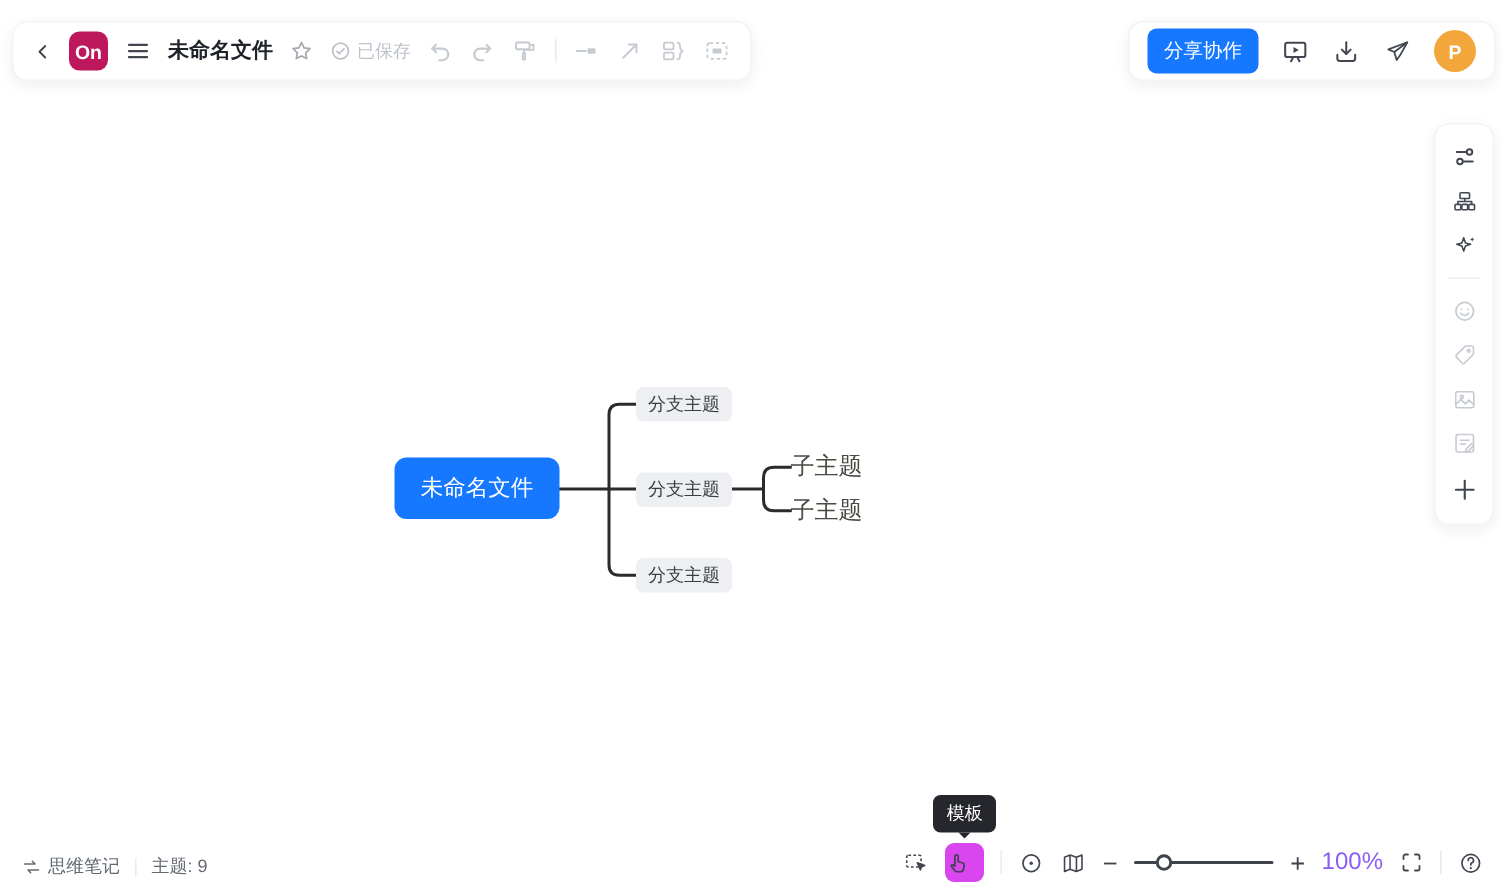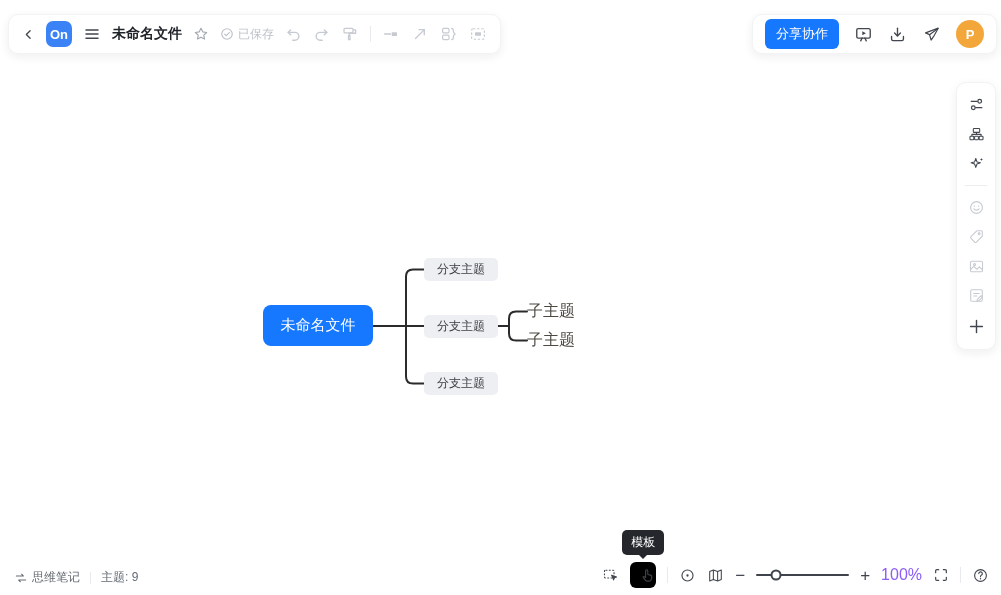--- a/index.html
+++ b/index.html
@@ -29,21 +29,21 @@
   #side-panel {
     right:5px; top:82px; width:40px; height:268px;
     flex-direction:column; justify-content:space-between;
     padding:13px 0; align-items:center;
   }
 
   .tbtn { display:flex; align-items:center; justify-content:center; cursor:pointer; color:#41464f; }
   .dim  { color:#c6cad1; }
   .mid  { color:#a2a8b0; }
   .logo {
-    width:26px; height:26px; border-radius:7px; background:#3b82f6;
+    width:26px; height:26px; border-radius:7px; background:#be185d;
     color:#fff; font-weight:bold; font-size:13px;
     display:flex; align-items:center; justify-content:center; cursor:pointer;
   }
   .doc-title { font-size:14px; font-weight:bold; color:#1f2329; cursor:text; }
   .saved { display:flex; align-items:center; gap:4px; color:#bdc2ca; font-size:12px; }
   .vdiv { width:1px; height:16px; background:#e8eaed; }
 
   .share-btn {
     background:#1677ff; color:#fff; font-size:13px; border:none;
     border-radius:6px; padding:6px 11px; cursor:pointer; font-family:inherit;
@@ -59,40 +59,40 @@
   #connectors { position:absolute; left:0; top:0; pointer-events:none; }
   .node {
     position:absolute; display:flex; align-items:center; justify-content:center;
     cursor:pointer; white-space:nowrap;
   }
   #root-node {
     left:263px; top:305px; width:110px; height:41px;
     background:#1677ff; border-radius:8px; color:#fff; font-size:15px;
   }
   .branch {
-    left:424px; width:74px; height:23px; background:#edeff2;
+    left:424px; width:64px; height:23px; background:#edeff2;
     border-radius:5px; color:#3b3e43; font-size:12px;
   }
   #branch-1 { top:258px; } #branch-2 { top:315px; } #branch-3 { top:372px; }
   .subtopic { left:527px; height:13px; font-size:16px; color:#4c4842; }
   #sub-1 { top:305px; } #sub-2 { top:334px; }
 
   #status-left {
     position:absolute; left:14px; bottom:9px; display:flex; align-items:center;
     gap:10px; font-size:12px; color:#646a73;
   }
   .mode { display:flex; align-items:center; gap:4px; cursor:pointer;font-family:Liberation Serif, serif; }
 
   #controls-right {
     position:absolute; right:12px; bottom:7px; display:flex; align-items:center;
     gap:11px; color:#3e434c;
   }
   .hand-wrap {
-    position:relative; width:26px; height:26px; background:#000000;
-    border-radius:6px; display:flex; align-items:center; justify-content:flex-end; cursor:pointer;
+    position:relative; width:26px; height:26px; background:#d946ef;
+    border-radius:6px; display:flex; align-items:center; justify-content:flex-start; cursor:pointer;
   }
   .tooltip {
     position:absolute; bottom:33px; left:50%; transform:translateX(-50%);
     background:#25272d; color:#fff; font-size:12px; padding:4px 9px;
     border-radius:5px; white-space:nowrap;
   }
   .tooltip:after {
     content:""; position:absolute; top:100%; left:50%; transform:translateX(-50%);
     border:4px solid transparent; border-top-color:#25272d;
   }

